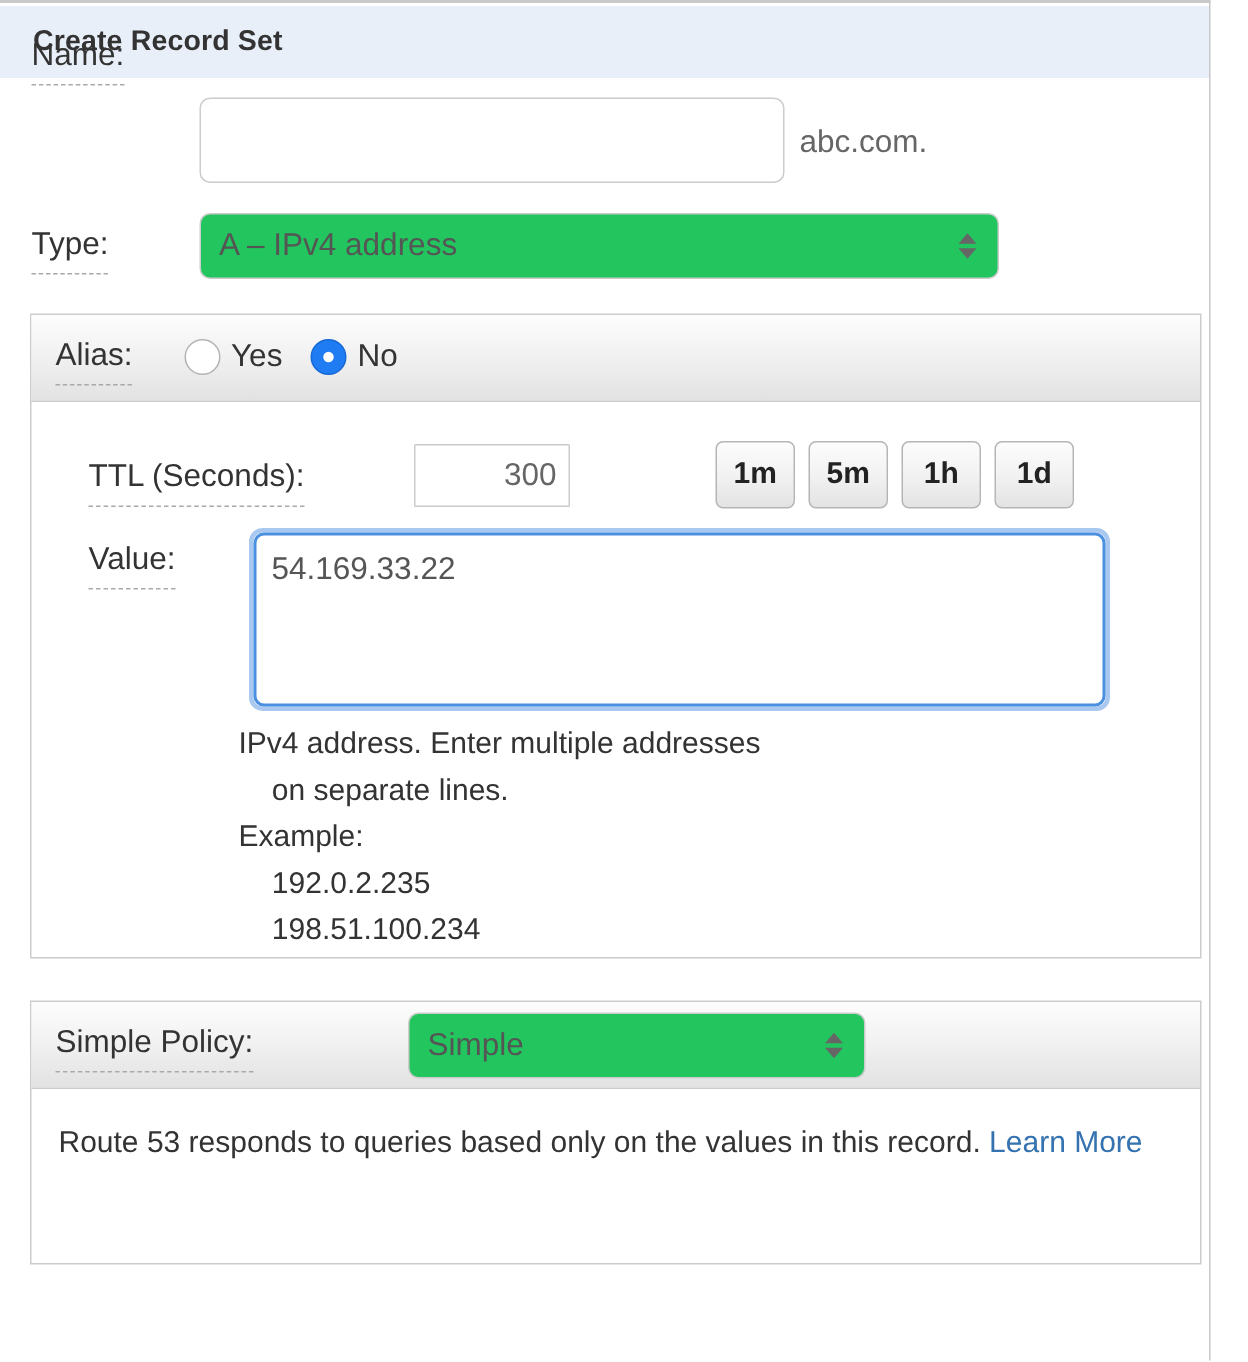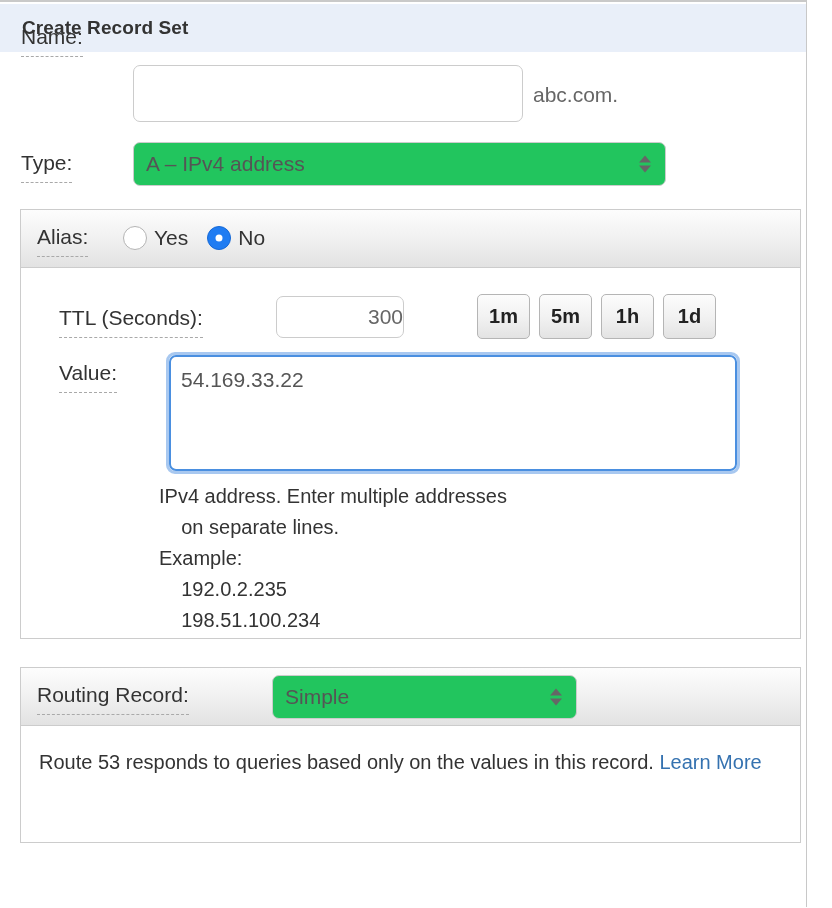--- a/index.html
+++ b/index.html
@@ -221,31 +221,31 @@
   .label-ttl {
     position: absolute;
     left: 38px;
     top: 97px;
     font-size: 21px;
   }
   .input-ttl {
     position: absolute;
     left: 255px;
     top: 86px;
-    width: 128px;
+    width: 104px;
     height: 42px;
     border: 1px solid #cccccc;
-    border-radius: 7px;
+    border-radius: 1px;
     background: #ffffff;
     box-sizing: border-box;
     font-family: "Liberation Sans", sans-serif;
     font-size: 21px;
     color: #666666;
     text-align: right;
-    padding-right: 0;
+    padding-right: 8px;
     outline: none;
   }
   .ttl-buttons {
     position: absolute;
     left: 410px;
     top: 84px;
     display: flex;
     padding-left: 46px;
   }
   .ttl-btn {
@@ -405,21 +405,21 @@
 
     <div class="helper-text">IPv4 address. Enter multiple addresses
     on separate lines.
 Example:
     192.0.2.235
     198.51.100.234</div>
   </div>
 
   <div class="subpanel subpanel-routing">
     <div class="subpanel-head">
-      <div class="label-routing help-label">Routing Record:</div>
+      <div class="label-routing help-label">Simple Policy:</div>
       <div class="select-box select-routing">
         <span class="select-value">Simple</span>
         <span class="select-arrows">
           <span class="arrow-up"></span>
           <span class="arrow-down"></span>
         </span>
       </div>
     </div>
     <div class="routing-desc">
       <span>Route 53 responds to queries based only on the values in this record. </span><a class="link">Learn More</a>

